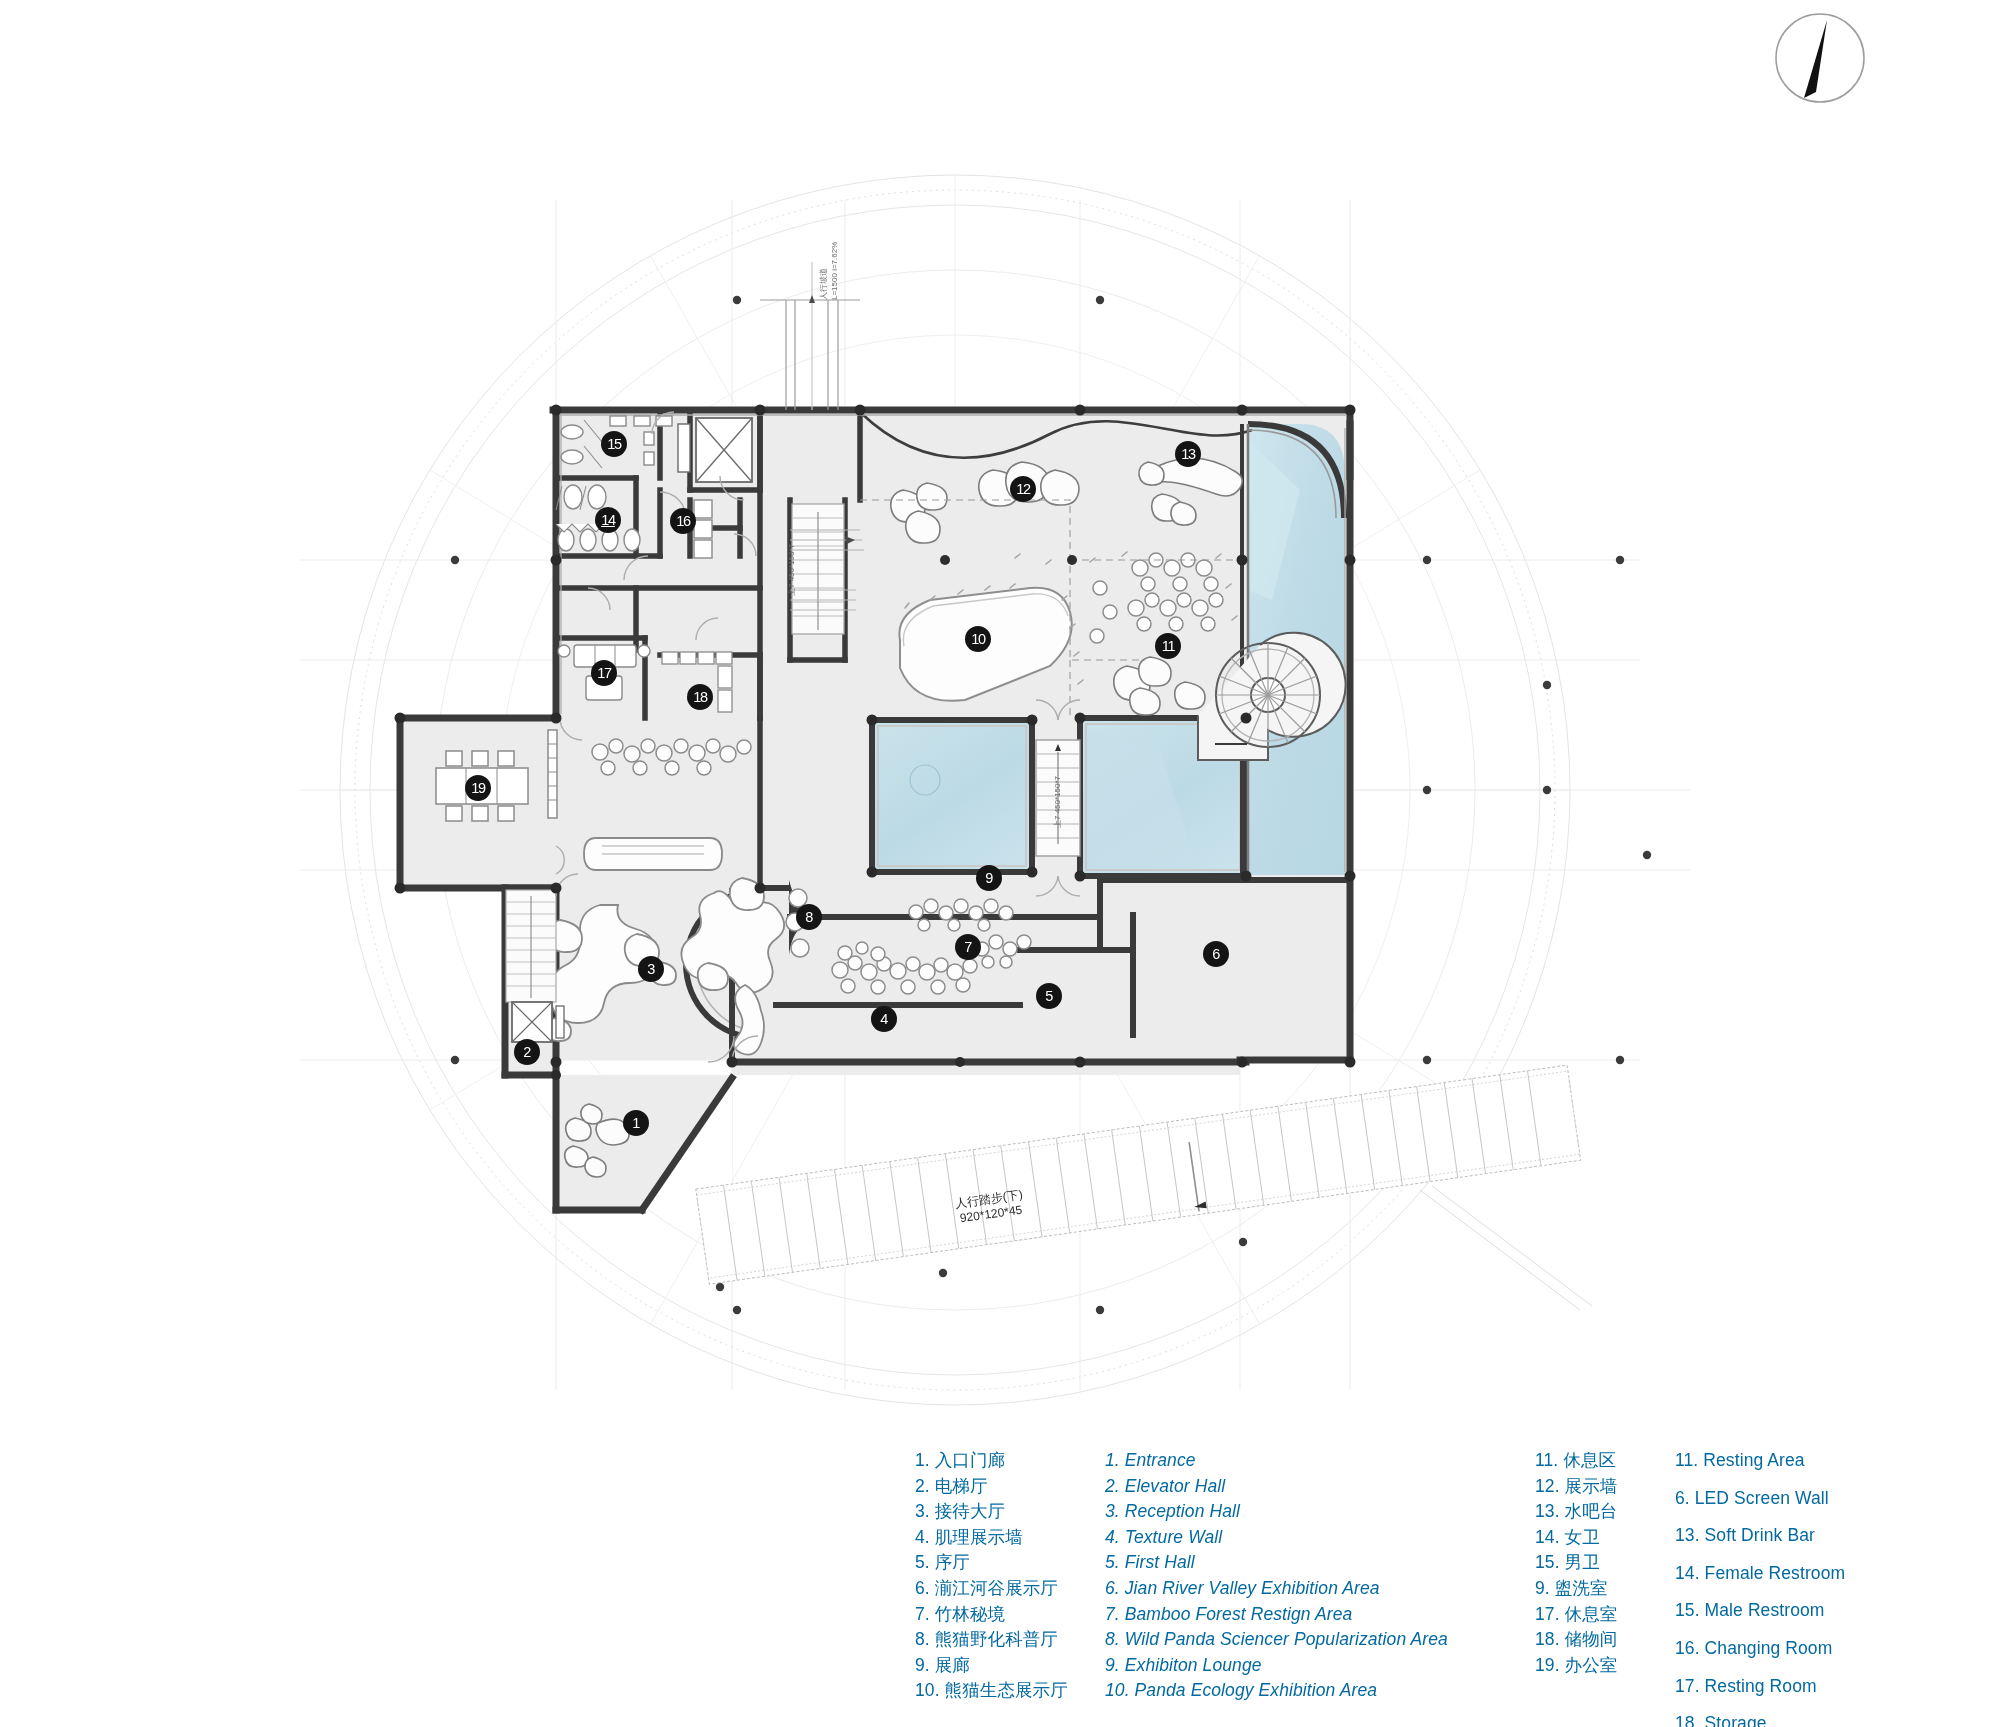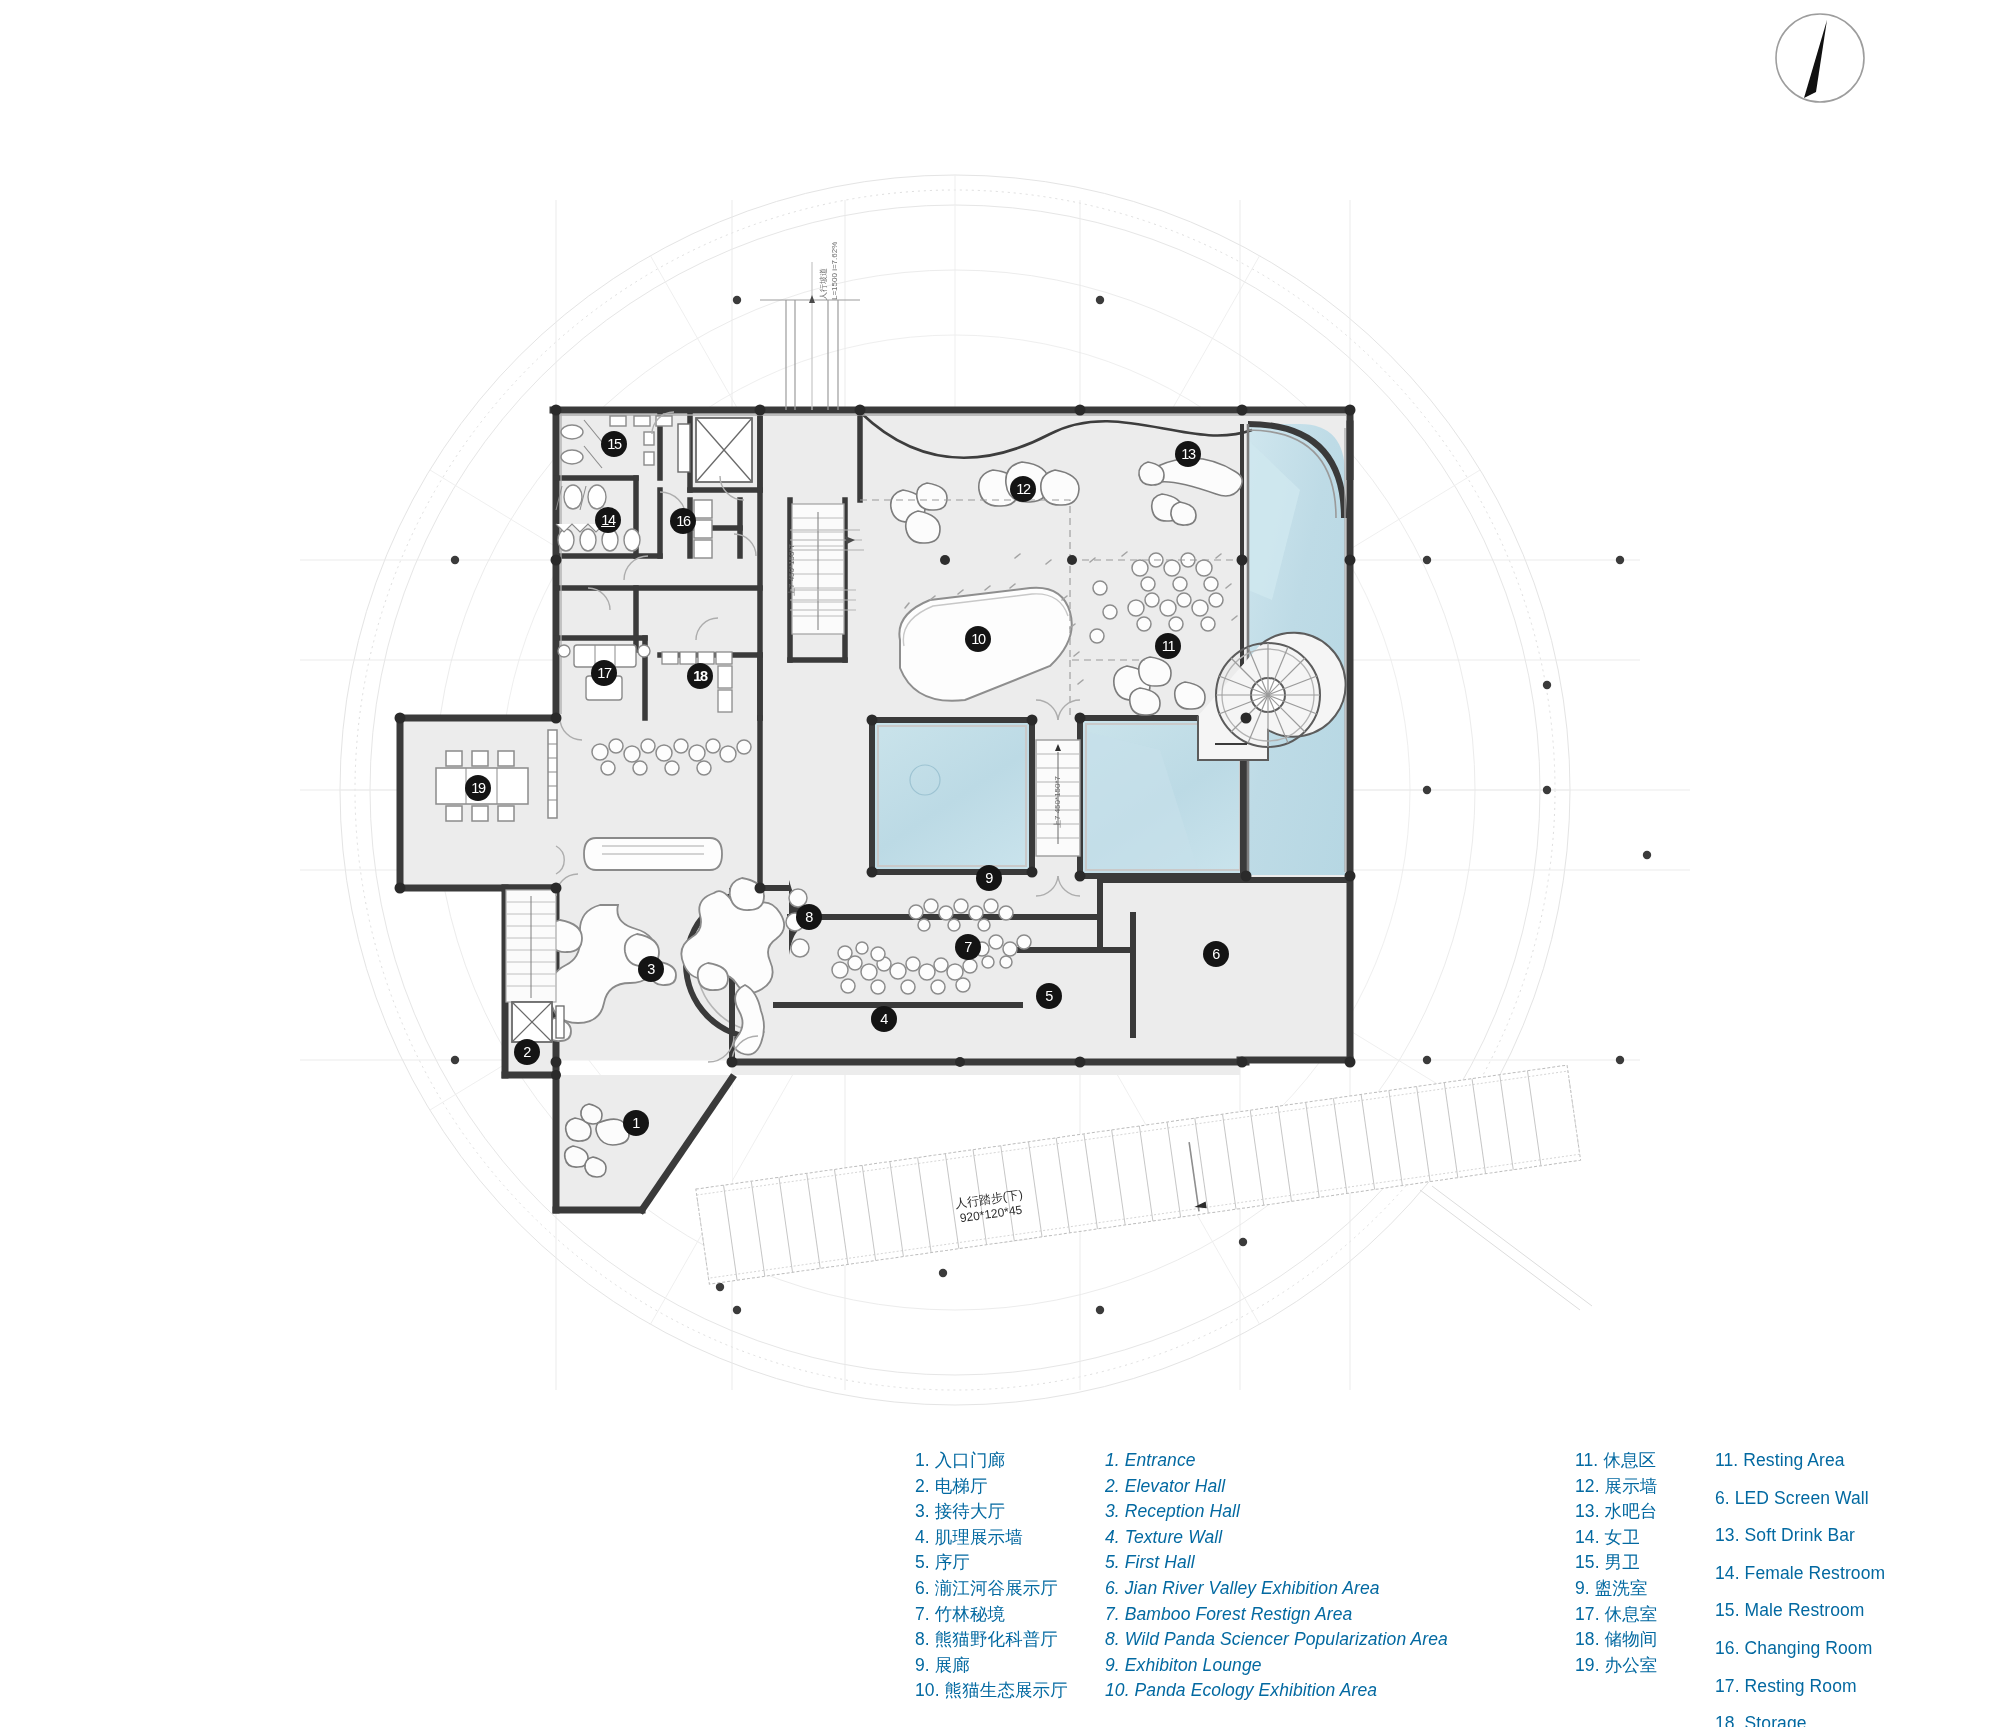--- a/index.html
+++ b/index.html
@@ -47,21 +47,21 @@
     color: #4a4a4a;
     line-height: 25.6px;
     letter-spacing: 0.1px;
   }
   .legend-col {
     display: flex;
     flex-direction: column;
   }
   .legend-col.cn-a { width: 190px; }
   .legend-col.en-a { width: 430px; font-style: italic; }
-  .legend-col.cn-b { width: 140px; margin-left: 40px; }
+  .legend-col.cn-b { width: 140px; }
   .legend-col.en-b { width: 260px; gap: 12px; }
   .legend-item {
     white-space: nowrap;
     color: #0369a1;
   }
 
   
   .badge {
     position: absolute;
     width: 26px;
@@ -765,21 +765,21 @@
     <div class="badge" title="Wild Panda Sciencer Popularization Area" style="left: 809px; top: 917px;">8</div>
     <div class="badge" title="Exhibiton Lounge" style="left: 989px; top: 878px;">9</div>
     <div class="badge wide" title="Panda Ecology Exhibition Area" style="left: 978px; top: 639px;">10</div>
     <div class="badge wide" title="Resting Area" style="left: 1168px; top: 646px;">11</div>
     <div class="badge wide" title="LED Screen Wall" style="left: 1023px; top: 489px;">12</div>
     <div class="badge wide" title="Soft Drink Bar" style="left: 1188px; top: 454px;">13</div>
     <div class="badge wide" title="Female Restroom" style="left: 608px; top: 520px; text-decoration: underline;">14</div>
     <div class="badge wide" title="Male Restroom" style="left: 614px; top: 444px;">15</div>
     <div class="badge wide" title="Changing Room" style="left: 683px; top: 521px;">16</div>
     <div class="badge wide" title="Resting Room" style="left: 604px; top: 673px;">17</div>
-    <div class="badge wide" title="Storage" style="left: 700px; top: 676px; font-weight: bold;">18</div>
+    <div class="badge wide" title="Storage" style="left: 700px; top: 697px;">18</div>
     <div class="badge wide" title="Office" style="left: 478px; top: 788px;">19</div>
   </div>
 
 <div class="walk-note" style="left:880px; top:1192px; width:220px;">
   <div>人行踏步(下)</div>
   <div>920*120*45</div>
 </div>
 
 <div class="plan-note vert" style="left:818px; top:300px;">人行坡道</div>
 <div class="plan-note vert" style="left:830px; top:300px;">L=1500  i=7.62%</div>

